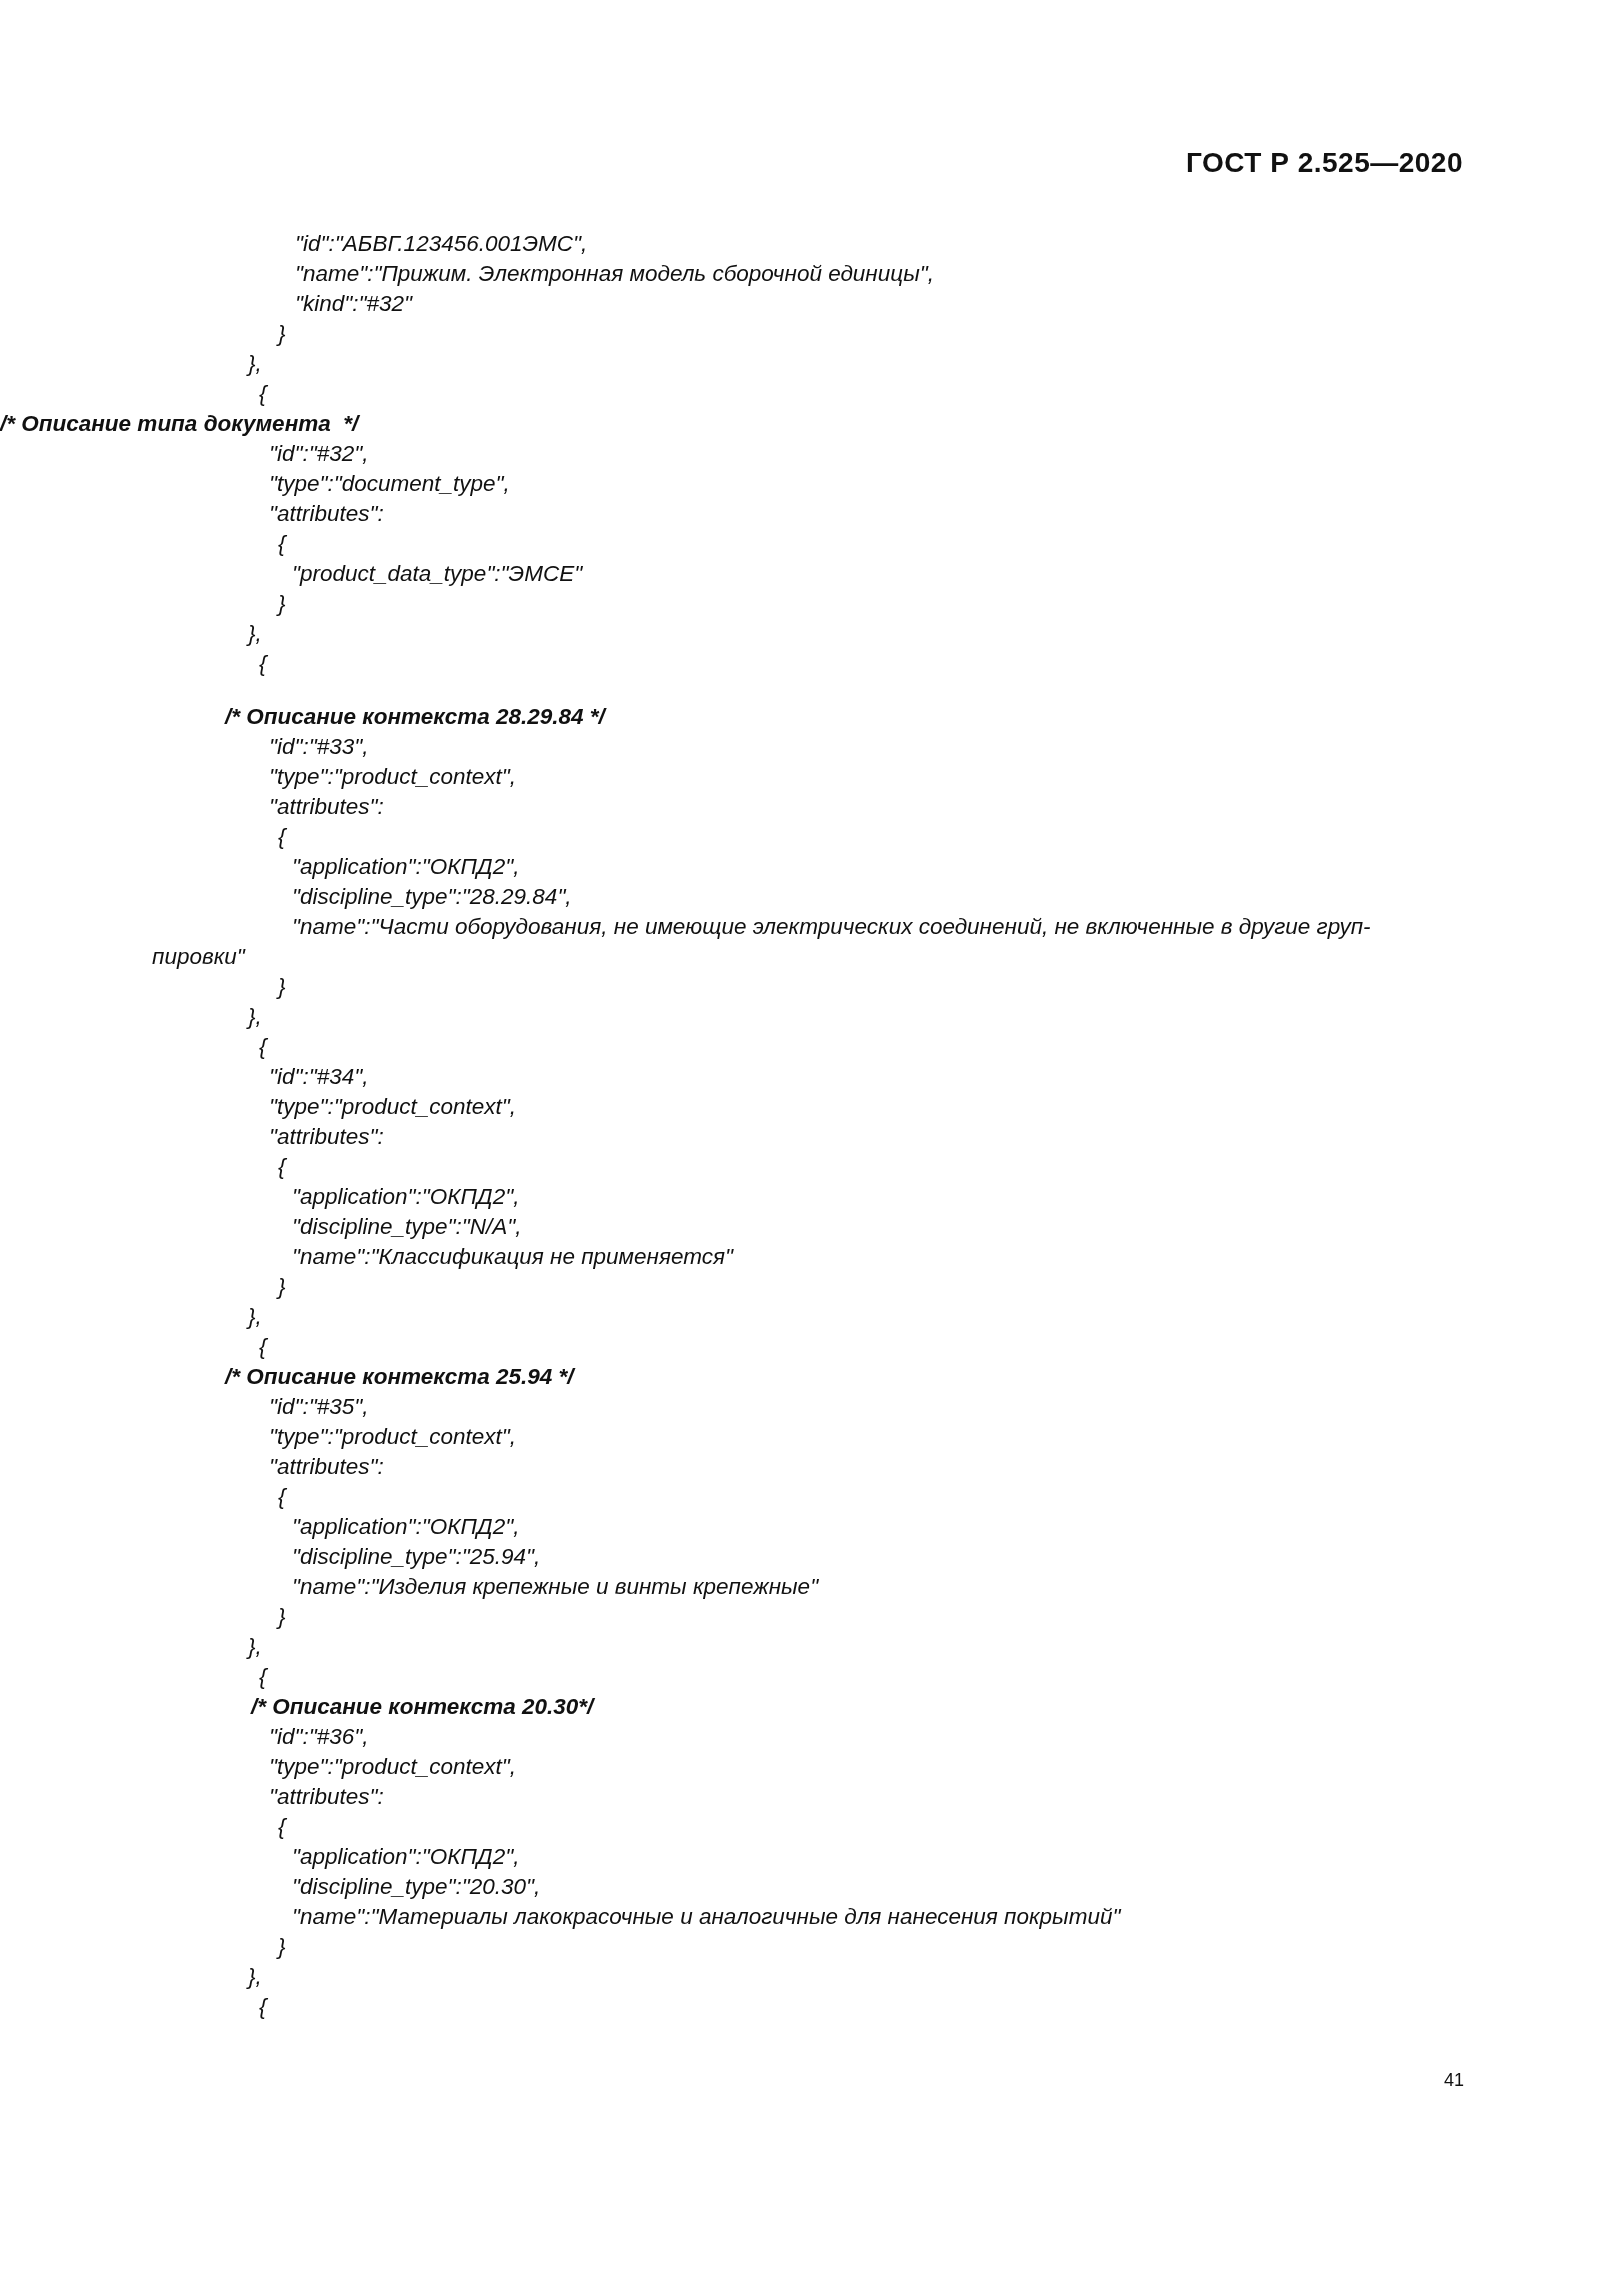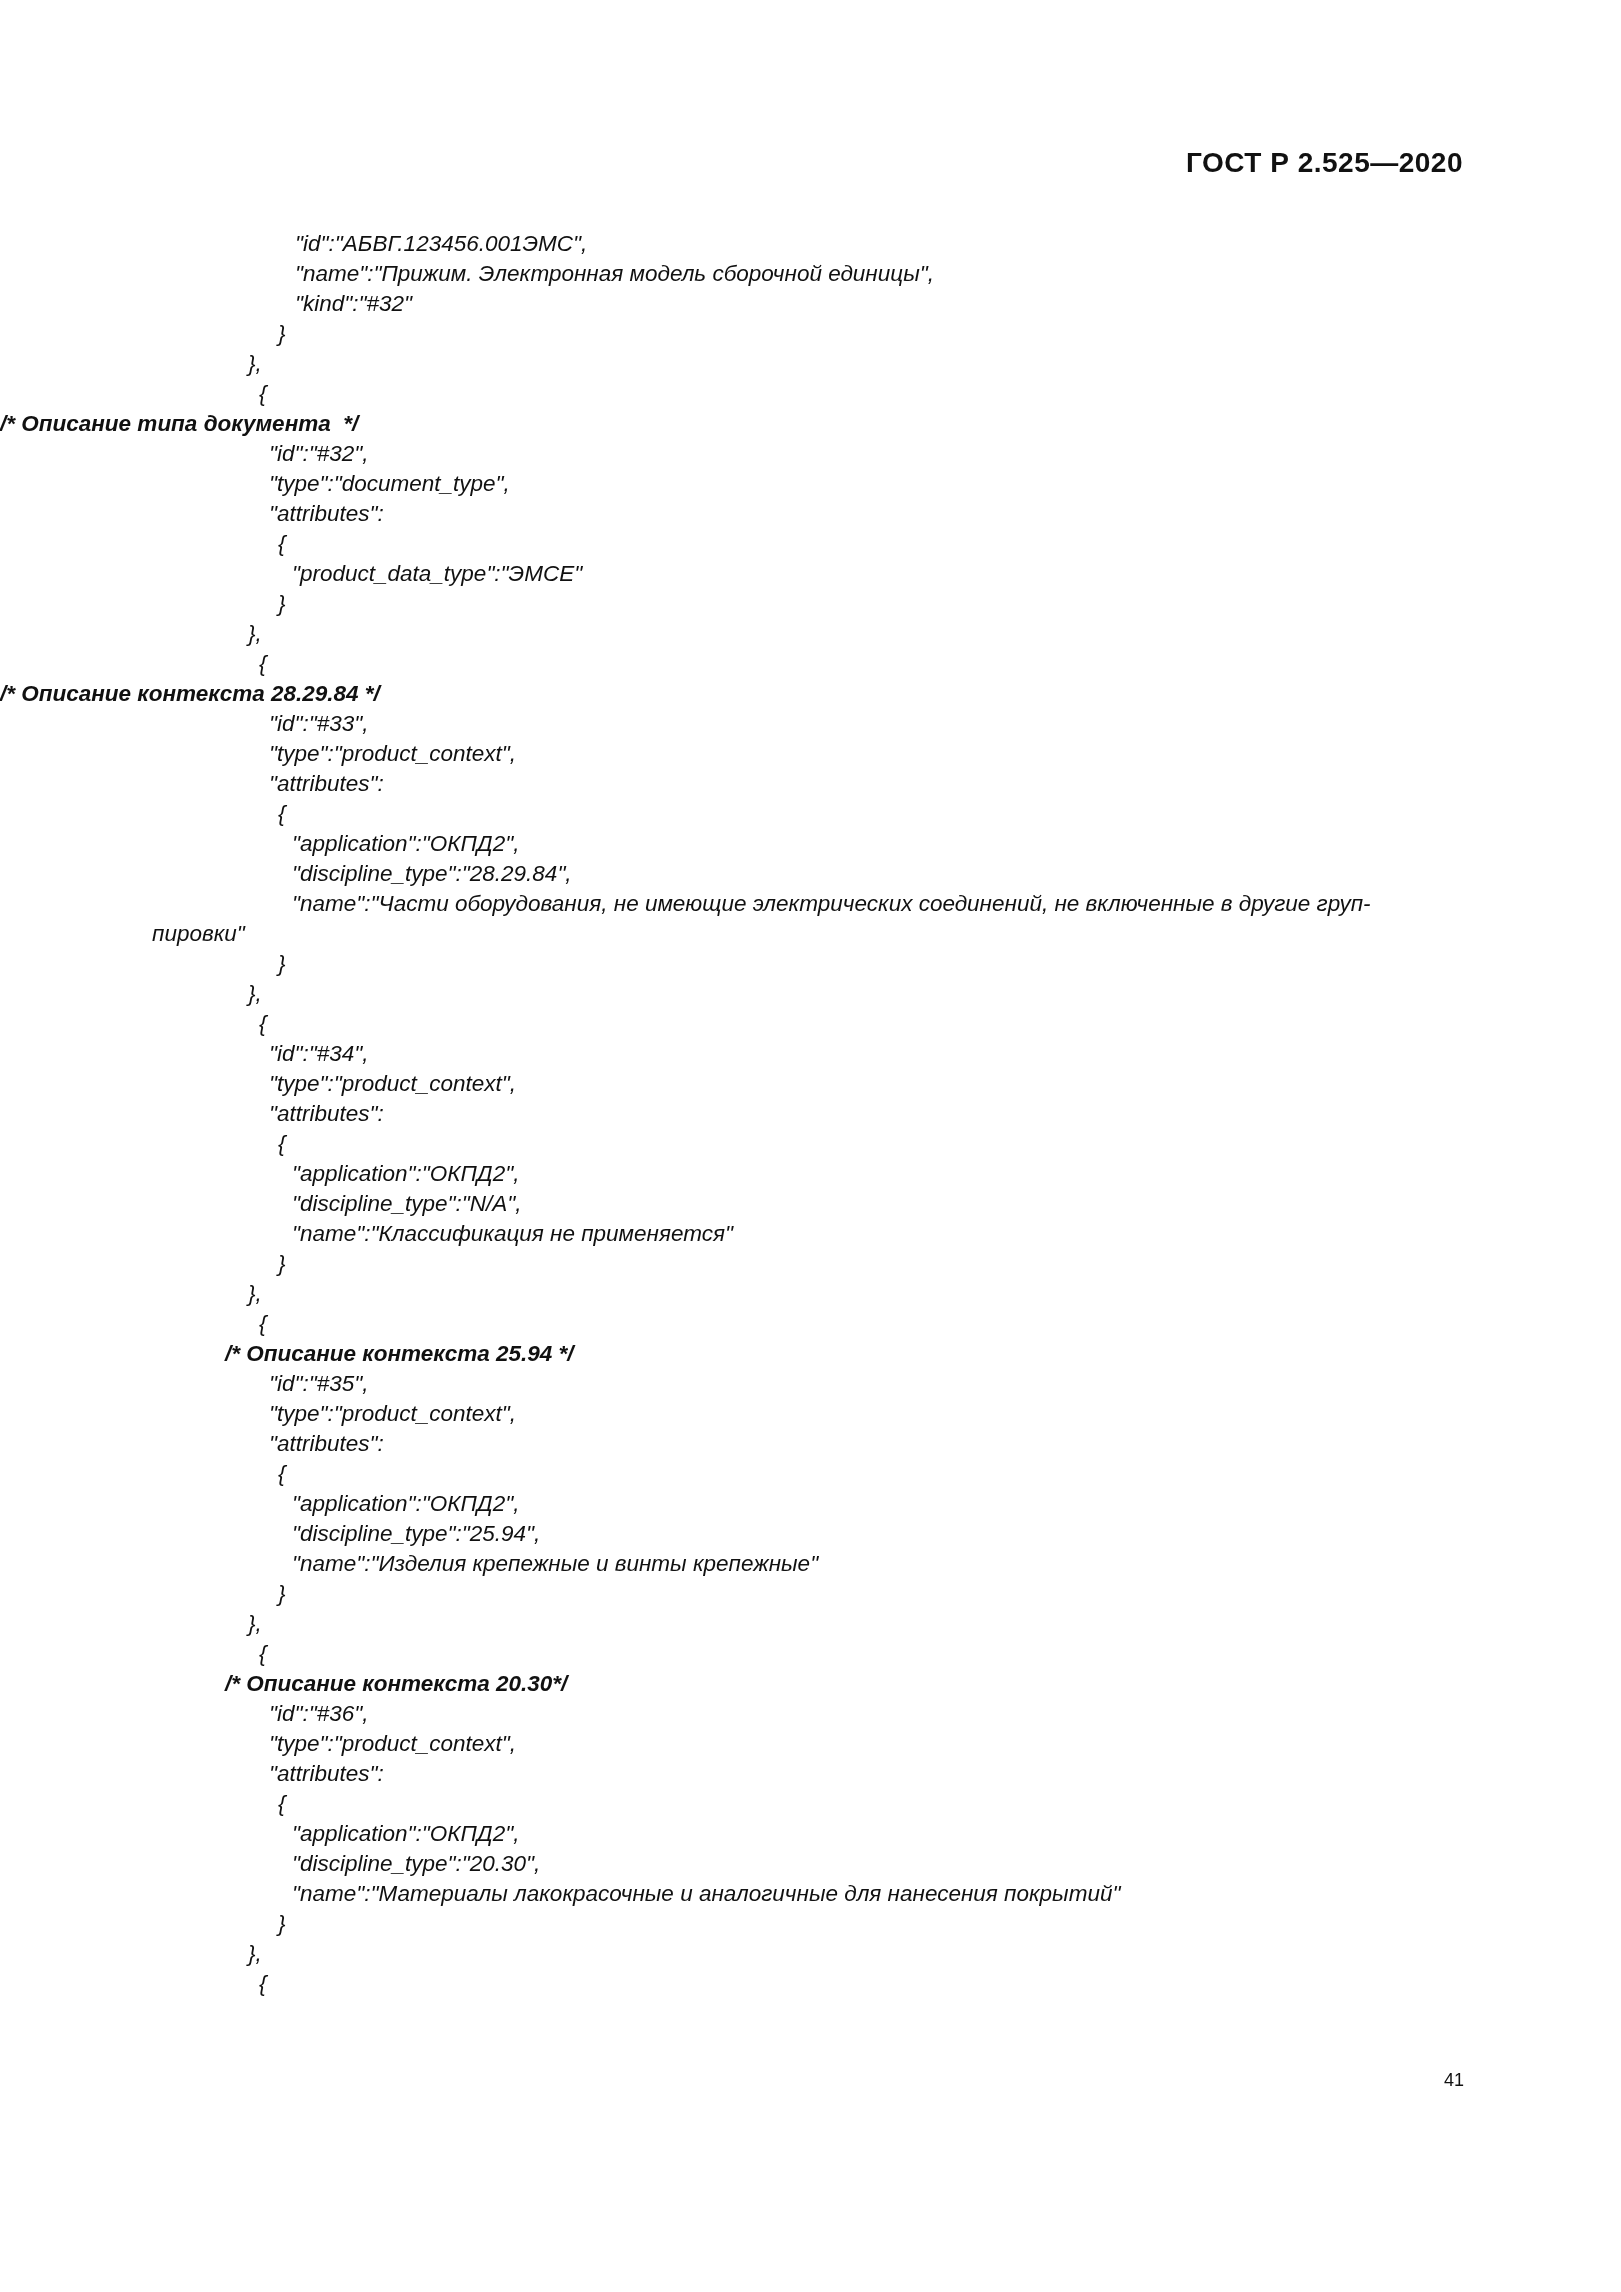--- a/index.html
+++ b/index.html
@@ -65,21 +65,21 @@
       <div class="code-line" style="padding-left: 259px;">{</div>
       <div class="code-line comment" style="">/* Описание типа документа  */</div>
       <div class="code-line" style="padding-left: 269px;">"id":"#32",</div>
       <div class="code-line" style="padding-left: 269px;">"type":"document_type",</div>
       <div class="code-line" style="padding-left: 269px;">"attributes":</div>
       <div class="code-line" style="padding-left: 278px;">{</div>
       <div class="code-line" style="padding-left: 292px;">"product_data_type":"ЭМСЕ"</div>
       <div class="code-line" style="padding-left: 278px;">}</div>
       <div class="code-line" style="padding-left: 248px;">},</div>
       <div class="code-line" style="padding-left: 259px;">{</div>
-      <div class="code-line comment" style="">/* Описание контекста 28.29.84 */</div>
+      <div class="code-line comment" style="padding-left: 225px; margin-top: 23px;">/* Описание контекста 28.29.84 */</div>
       <div class="code-line" style="padding-left: 269px;">"id":"#33",</div>
       <div class="code-line" style="padding-left: 269px;">"type":"product_context",</div>
       <div class="code-line" style="padding-left: 269px;">"attributes":</div>
       <div class="code-line" style="padding-left: 278px;">{</div>
       <div class="code-line" style="padding-left: 292px;">"application":"ОКПД2",</div>
       <div class="code-line" style="padding-left: 292px;">"discipline_type":"28.29.84",</div>
       <div class="code-line" style="padding-left: 292px;">"name":"Части оборудования, не имеющие электрических соединений, не включенные в другие груп-</div>
       <div class="code-line" style="padding-left: 152px;">пировки"</div>
       <div class="code-line" style="padding-left: 278px;">}</div>
       <div class="code-line" style="padding-left: 248px;">},</div>
@@ -98,21 +98,21 @@
       <div class="code-line" style="padding-left: 269px;">"id":"#35",</div>
       <div class="code-line" style="padding-left: 269px;">"type":"product_context",</div>
       <div class="code-line" style="padding-left: 269px;">"attributes":</div>
       <div class="code-line" style="padding-left: 278px;">{</div>
       <div class="code-line" style="padding-left: 292px;">"application":"ОКПД2",</div>
       <div class="code-line" style="padding-left: 292px;">"discipline_type":"25.94",</div>
       <div class="code-line" style="padding-left: 292px;">"name":"Изделия крепежные и винты крепежные"</div>
       <div class="code-line" style="padding-left: 278px;">}</div>
       <div class="code-line" style="padding-left: 248px;">},</div>
       <div class="code-line" style="padding-left: 259px;">{</div>
-      <div class="code-line comment" style="padding-left: 225px;">/* Описание контекста 20.30*/</div>
+      <div class="code-line comment" style="padding-left: 225px; margin-left: 26px;">/* Описание контекста 20.30*/</div>
       <div class="code-line" style="padding-left: 269px;">"id":"#36",</div>
       <div class="code-line" style="padding-left: 269px;">"type":"product_context",</div>
       <div class="code-line" style="padding-left: 269px;">"attributes":</div>
       <div class="code-line" style="padding-left: 278px;">{</div>
       <div class="code-line" style="padding-left: 292px;">"application":"ОКПД2",</div>
       <div class="code-line" style="padding-left: 292px;">"discipline_type":"20.30",</div>
       <div class="code-line" style="padding-left: 292px;">"name":"Материалы лакокрасочные и аналогичные для нанесения покрытий"</div>
       <div class="code-line" style="padding-left: 278px;">}</div>
       <div class="code-line" style="padding-left: 248px;">},</div>
       <div class="code-line" style="padding-left: 259px;">{</div>

